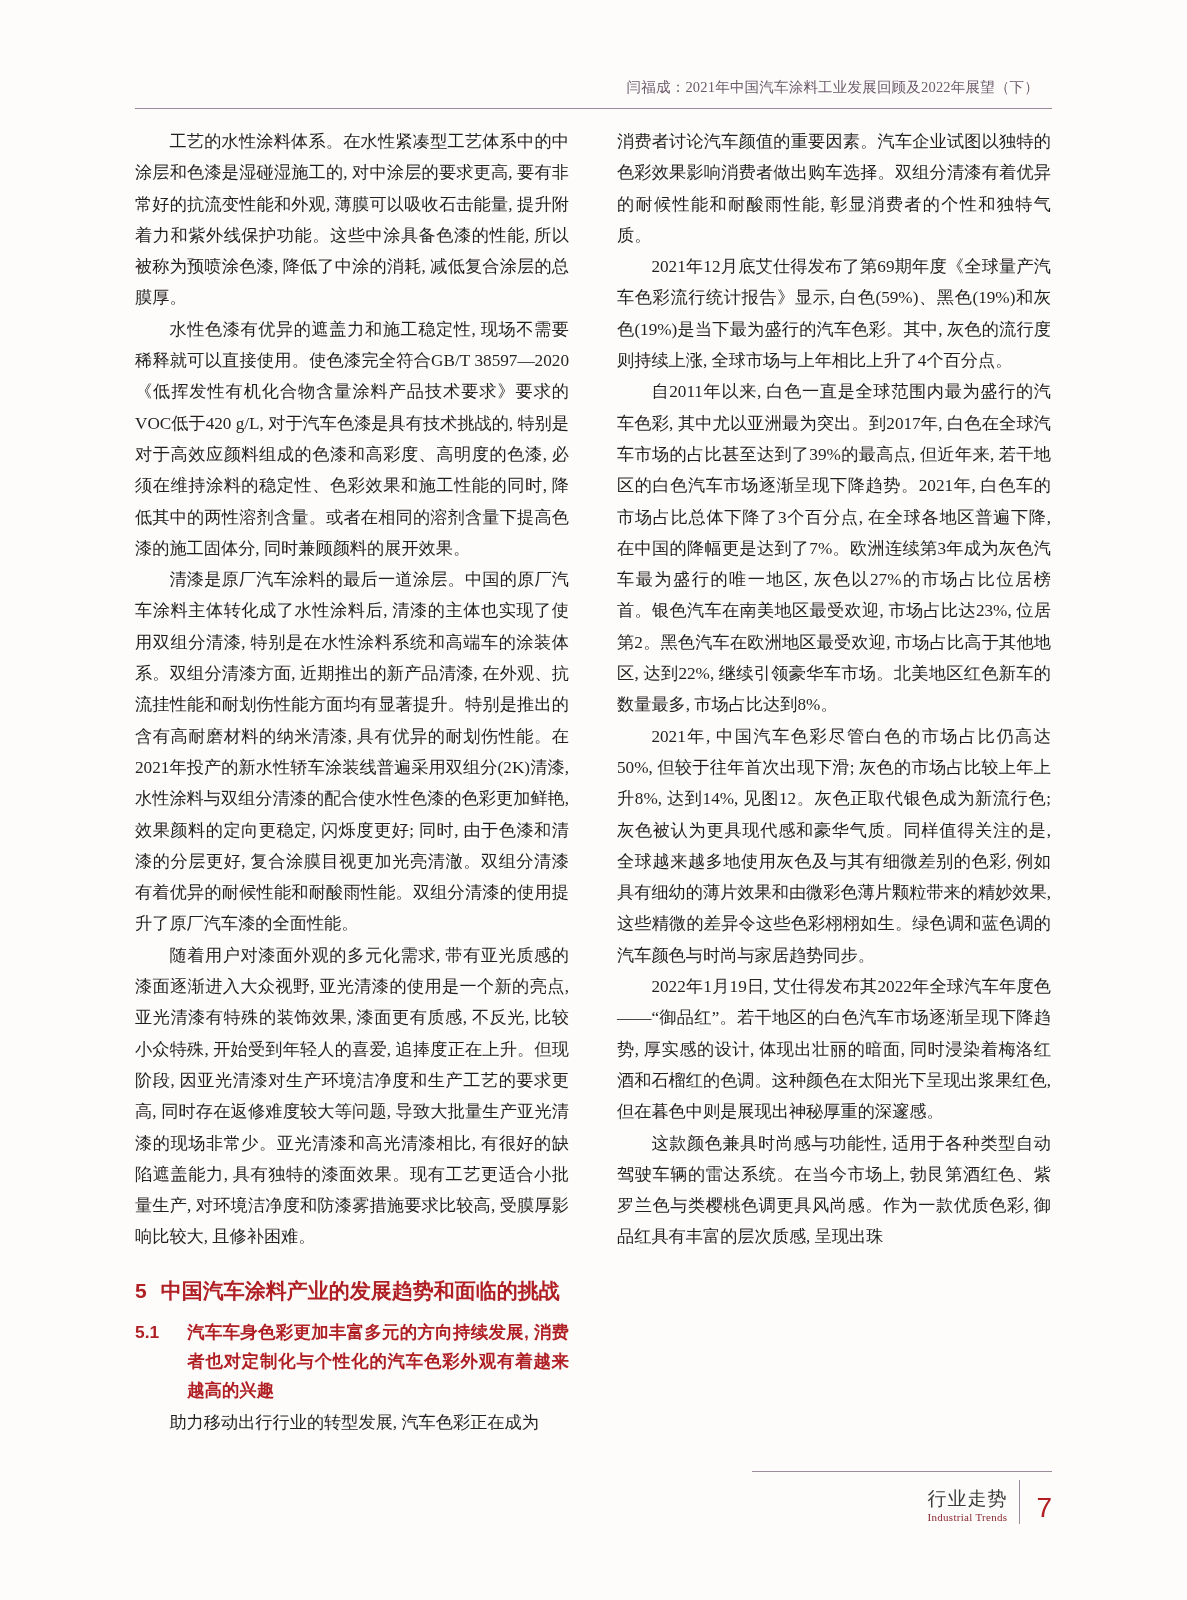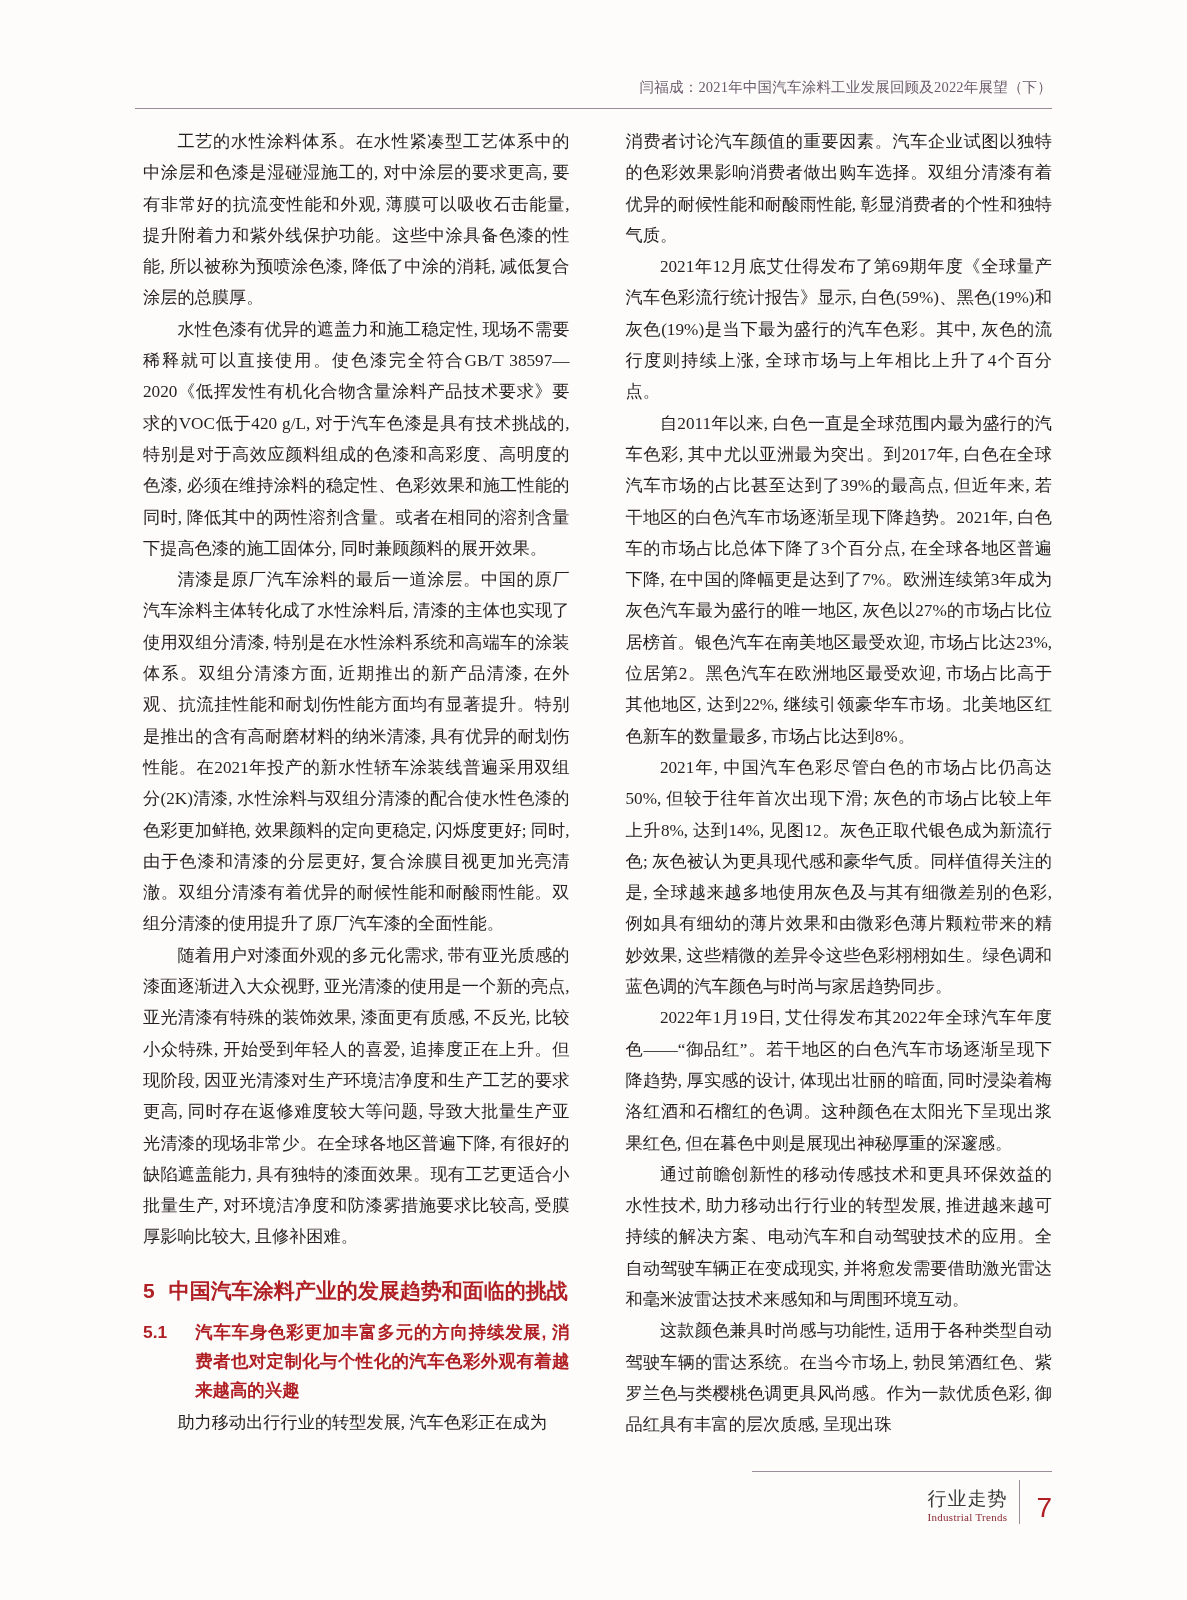--- a/index.html
+++ b/index.html
@@ -19,21 +19,21 @@
     position: absolute;
     left: 0; top: 0;
     width: 1187px;
     height: 1600px;
     background: #fdfcfa;
   }
   
   .running-head {
     position: absolute;
     left: 135px;
-    right: 135px;
+    right: 148px;
     top: 78px;
     height: 26px;
     text-align: right;
     font-size: 14.5px;
     color: #6a5a6a;
     font-family: "Liberation Serif", serif;
     letter-spacing: 0.2px;
   }
   .rule {
     position: absolute;
@@ -52,21 +52,20 @@
     height: 1290px;
     display: flex;
     gap: 48px;
   }
   .col {
     width: 434px;
     font-size: 17.2px;
     line-height: 31.3px;
     text-align: justify;
     text-justify: inter-ideograph;
-    margin-left: 8px;
   }
   .col p {
     margin: 0;
     text-indent: 2em;
   }
   .col p.noindent {
     text-indent: 0;
   }
   
   h2.sec {
@@ -151,42 +150,41 @@
 
   <div class="running-head">闫福成：2021年中国汽车涂料工业发展回顾及2022年展望（下）</div>
   <div class="rule"></div>
 
   <div class="columns">
 
     <div class="col">
       <p>工艺的水性涂料体系。在水性紧凑型工艺体系中的中涂层和色漆是湿碰湿施工的, 对中涂层的要求更高, 要有非常好的抗流变性能和外观, 薄膜可以吸收石击能量, 提升附着力和紫外线保护功能。这些中涂具备色漆的性能, 所以被称为预喷涂色漆, 降低了中涂的消耗, 减低复合涂层的总膜厚。</p>
       <p>水性色漆有优异的遮盖力和施工稳定性, 现场不需要稀释就可以直接使用。使色漆完全符合GB/T 38597—2020《低挥发性有机化合物含量涂料产品技术要求》要求的VOC低于420 g/L, 对于汽车色漆是具有技术挑战的, 特别是对于高效应颜料组成的色漆和高彩度、高明度的色漆, 必须在维持涂料的稳定性、色彩效果和施工性能的同时, 降低其中的两性溶剂含量。或者在相同的溶剂含量下提高色漆的施工固体分, 同时兼顾颜料的展开效果。</p>
       <p>清漆是原厂汽车涂料的最后一道涂层。中国的原厂汽车涂料主体转化成了水性涂料后, 清漆的主体也实现了使用双组分清漆, 特别是在水性涂料系统和高端车的涂装体系。双组分清漆方面, 近期推出的新产品清漆, 在外观、抗流挂性能和耐划伤性能方面均有显著提升。特别是推出的含有高耐磨材料的纳米清漆, 具有优异的耐划伤性能。在2021年投产的新水性轿车涂装线普遍采用双组分(2K)清漆, 水性涂料与双组分清漆的配合使水性色漆的色彩更加鲜艳, 效果颜料的定向更稳定, 闪烁度更好; 同时, 由于色漆和清漆的分层更好, 复合涂膜目视更加光亮清澈。双组分清漆有着优异的耐候性能和耐酸雨性能。双组分清漆的使用提升了原厂汽车漆的全面性能。</p>
-      <p>随着用户对漆面外观的多元化需求, 带有亚光质感的漆面逐渐进入大众视野, 亚光清漆的使用是一个新的亮点, 亚光清漆有特殊的装饰效果, 漆面更有质感, 不反光, 比较小众特殊, 开始受到年轻人的喜爱, 追捧度正在上升。但现阶段, 因亚光清漆对生产环境洁净度和生产工艺的要求更高, 同时存在返修难度较大等问题, 导致大批量生产亚光清漆的现场非常少。在全球各地区普遍下降, 有很好的缺陷遮盖能力, 具有独特的漆面效果。现有工艺更适合小批量生产, 对环境洁净度和防漆雾措施要求比较高, 受膜厚影响比较大, 且修补困难。</p>
+      <p>随着用户对漆面外观的多元化需求, 带有亚光质感的漆面逐渐进入大众视野, 亚光清漆的使用是一个新的亮点, 亚光清漆有特殊的装饰效果, 漆面更有质感, 不反光, 比较小众特殊, 开始受到年轻人的喜爱, 追捧度正在上升。但现阶段, 因亚光清漆对生产环境洁净度和生产工艺的要求更高, 同时存在返修难度较大等问题, 导致大批量生产亚光清漆的现场非常少。亚光清漆和高光清漆相比, 有很好的缺陷遮盖能力, 具有独特的漆面效果。现有工艺更适合小批量生产, 对环境洁净度和防漆雾措施要求比较高, 受膜厚影响比较大, 且修补困难。</p>
 
       <h2 class="sec">
         <span class="num">5</span>
         <span class="txt">中国汽车涂料产业的发展趋势和面临的挑战</span>
       </h2>
 
       <h3 class="subsec">
         <span class="num">5.1</span>
         <span class="txt">汽车车身色彩更加丰富多元的方向持续发展, 消费者也对定制化与个性化的汽车色彩外观有着越来越高的兴趣</span>
       </h3>
 
       <p>助力移动出行行业的转型发展, 汽车色彩正在成为</p>
     </div>
 
     <div class="col">
       <p class="noindent">消费者讨论汽车颜值的重要因素。汽车企业试图以独特的色彩效果影响消费者做出购车选择。双组分清漆有着优异的耐候性能和耐酸雨性能, 彰显消费者的个性和独特气质。</p>
       <p>2021年12月底艾仕得发布了第69期年度《全球量产汽车色彩流行统计报告》显示, 白色(59%)、黑色(19%)和灰色(19%)是当下最为盛行的汽车色彩。其中, 灰色的流行度则持续上涨, 全球市场与上年相比上升了4个百分点。</p>
       <p>自2011年以来, 白色一直是全球范围内最为盛行的汽车色彩, 其中尤以亚洲最为突出。到2017年, 白色在全球汽车市场的占比甚至达到了39%的最高点, 但近年来, 若干地区的白色汽车市场逐渐呈现下降趋势。2021年, 白色车的市场占比总体下降了3个百分点, 在全球各地区普遍下降, 在中国的降幅更是达到了7%。欧洲连续第3年成为灰色汽车最为盛行的唯一地区, 灰色以27%的市场占比位居榜首。银色汽车在南美地区最受欢迎, 市场占比达23%, 位居第2。黑色汽车在欧洲地区最受欢迎, 市场占比高于其他地区, 达到22%, 继续引领豪华车市场。北美地区红色新车的数量最多, 市场占比达到8%。</p>
       <p>2021年, 中国汽车色彩尽管白色的市场占比仍高达50%, 但较于往年首次出现下滑; 灰色的市场占比较上年上升8%, 达到14%, 见图12。灰色正取代银色成为新流行色; 灰色被认为更具现代感和豪华气质。同样值得关注的是, 全球越来越多地使用灰色及与其有细微差别的色彩, 例如具有细幼的薄片效果和由微彩色薄片颗粒带来的精妙效果, 这些精微的差异令这些色彩栩栩如生。绿色调和蓝色调的汽车颜色与时尚与家居趋势同步。</p>
       <p>2022年1月19日, 艾仕得发布其2022年全球汽车年度色——“御品红”。若干地区的白色汽车市场逐渐呈现下降趋势, 厚实感的设计, 体现出壮丽的暗面, 同时浸染着梅洛红酒和石榴红的色调。这种颜色在太阳光下呈现出浆果红色, 但在暮色中则是展现出神秘厚重的深邃感。</p>
-      <p>通过前瞻创新性的移动传感技术和更具环保效益的水性技术, 助力移动出行行业的转型发展, 推进越来越可持续的解决方案、电动汽车和自动驾驶技术的应用。全自动驾驶车辆正在变成现实, 并将愈发需要借助激光雷达和毫米波雷达技术来感知和与周围环境互动。</p>
       <p>这款颜色兼具时尚感与功能性, 适用于各种类型自动驾驶车辆的雷达系统。在当今市场上, 勃艮第酒红色、紫罗兰色与类樱桃色调更具风尚感。作为一款优质色彩, 御品红具有丰富的层次质感, 呈现出珠</p>
     </div>
 
   </div>
 
   <div class="footer-rule"></div>
   <div class="footer">
     <div class="footer-label">
       <div class="cn">行业走势</div>
       <div class="en">Industrial Trends</div>

